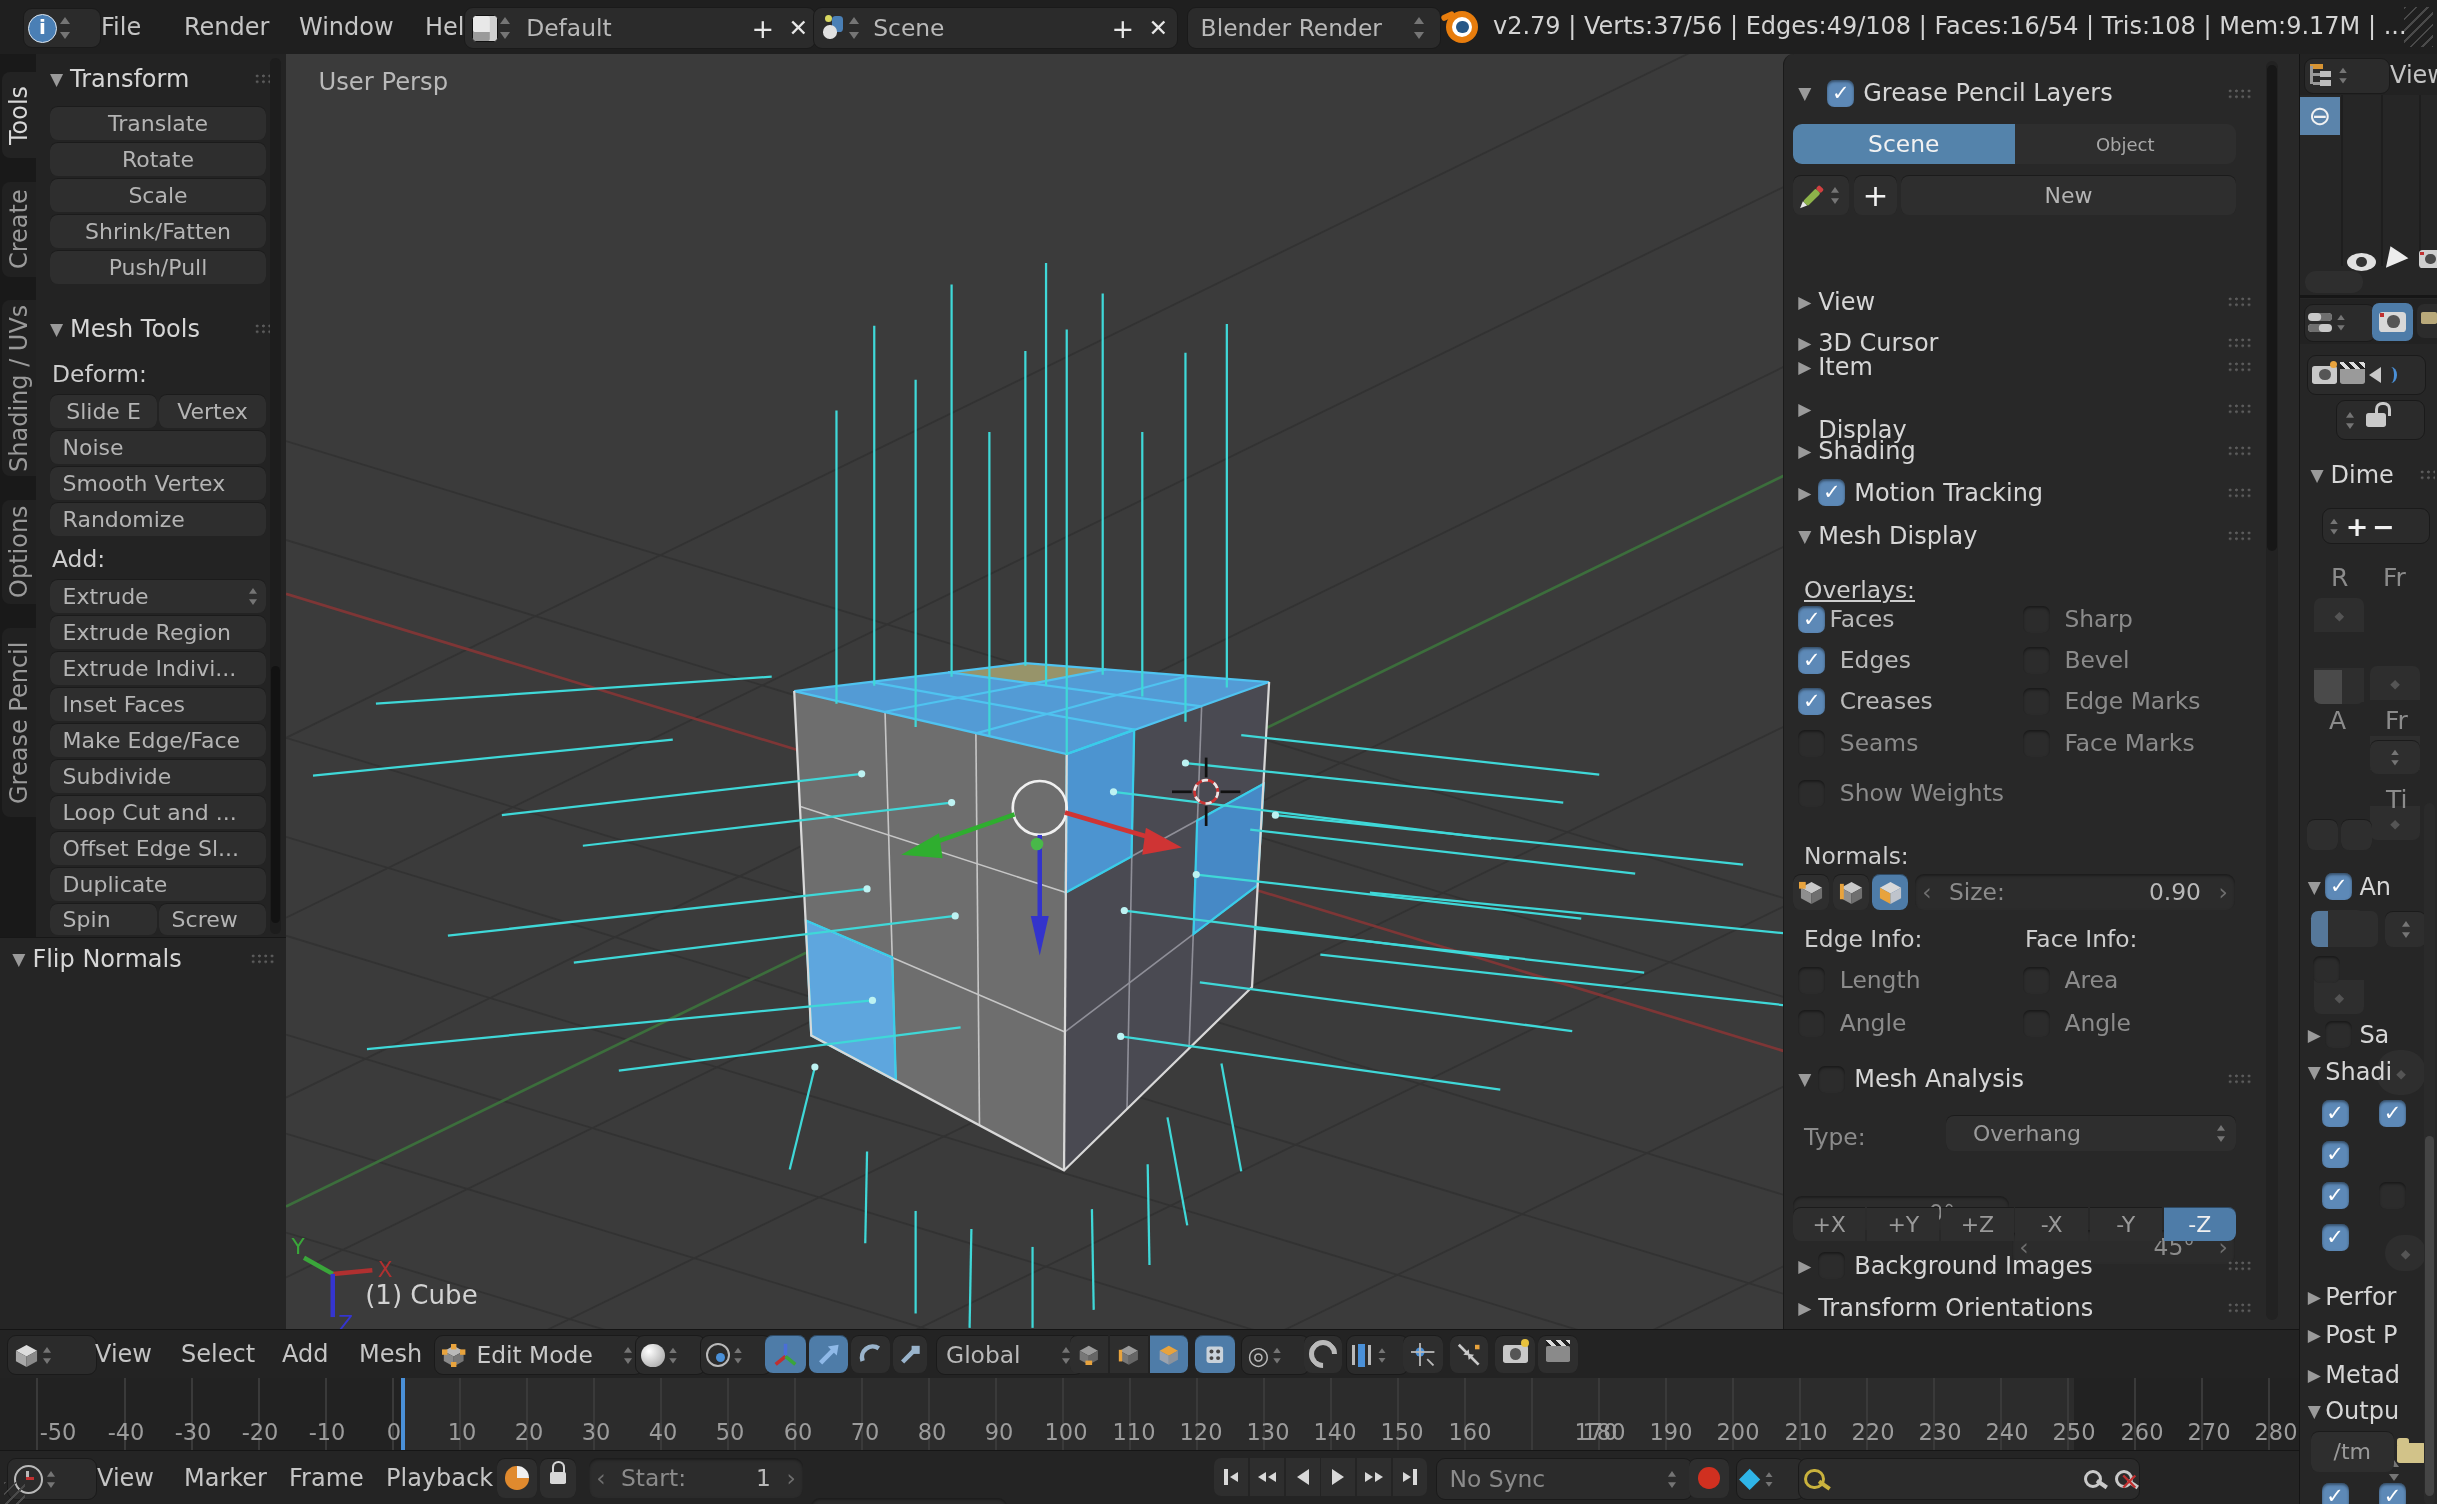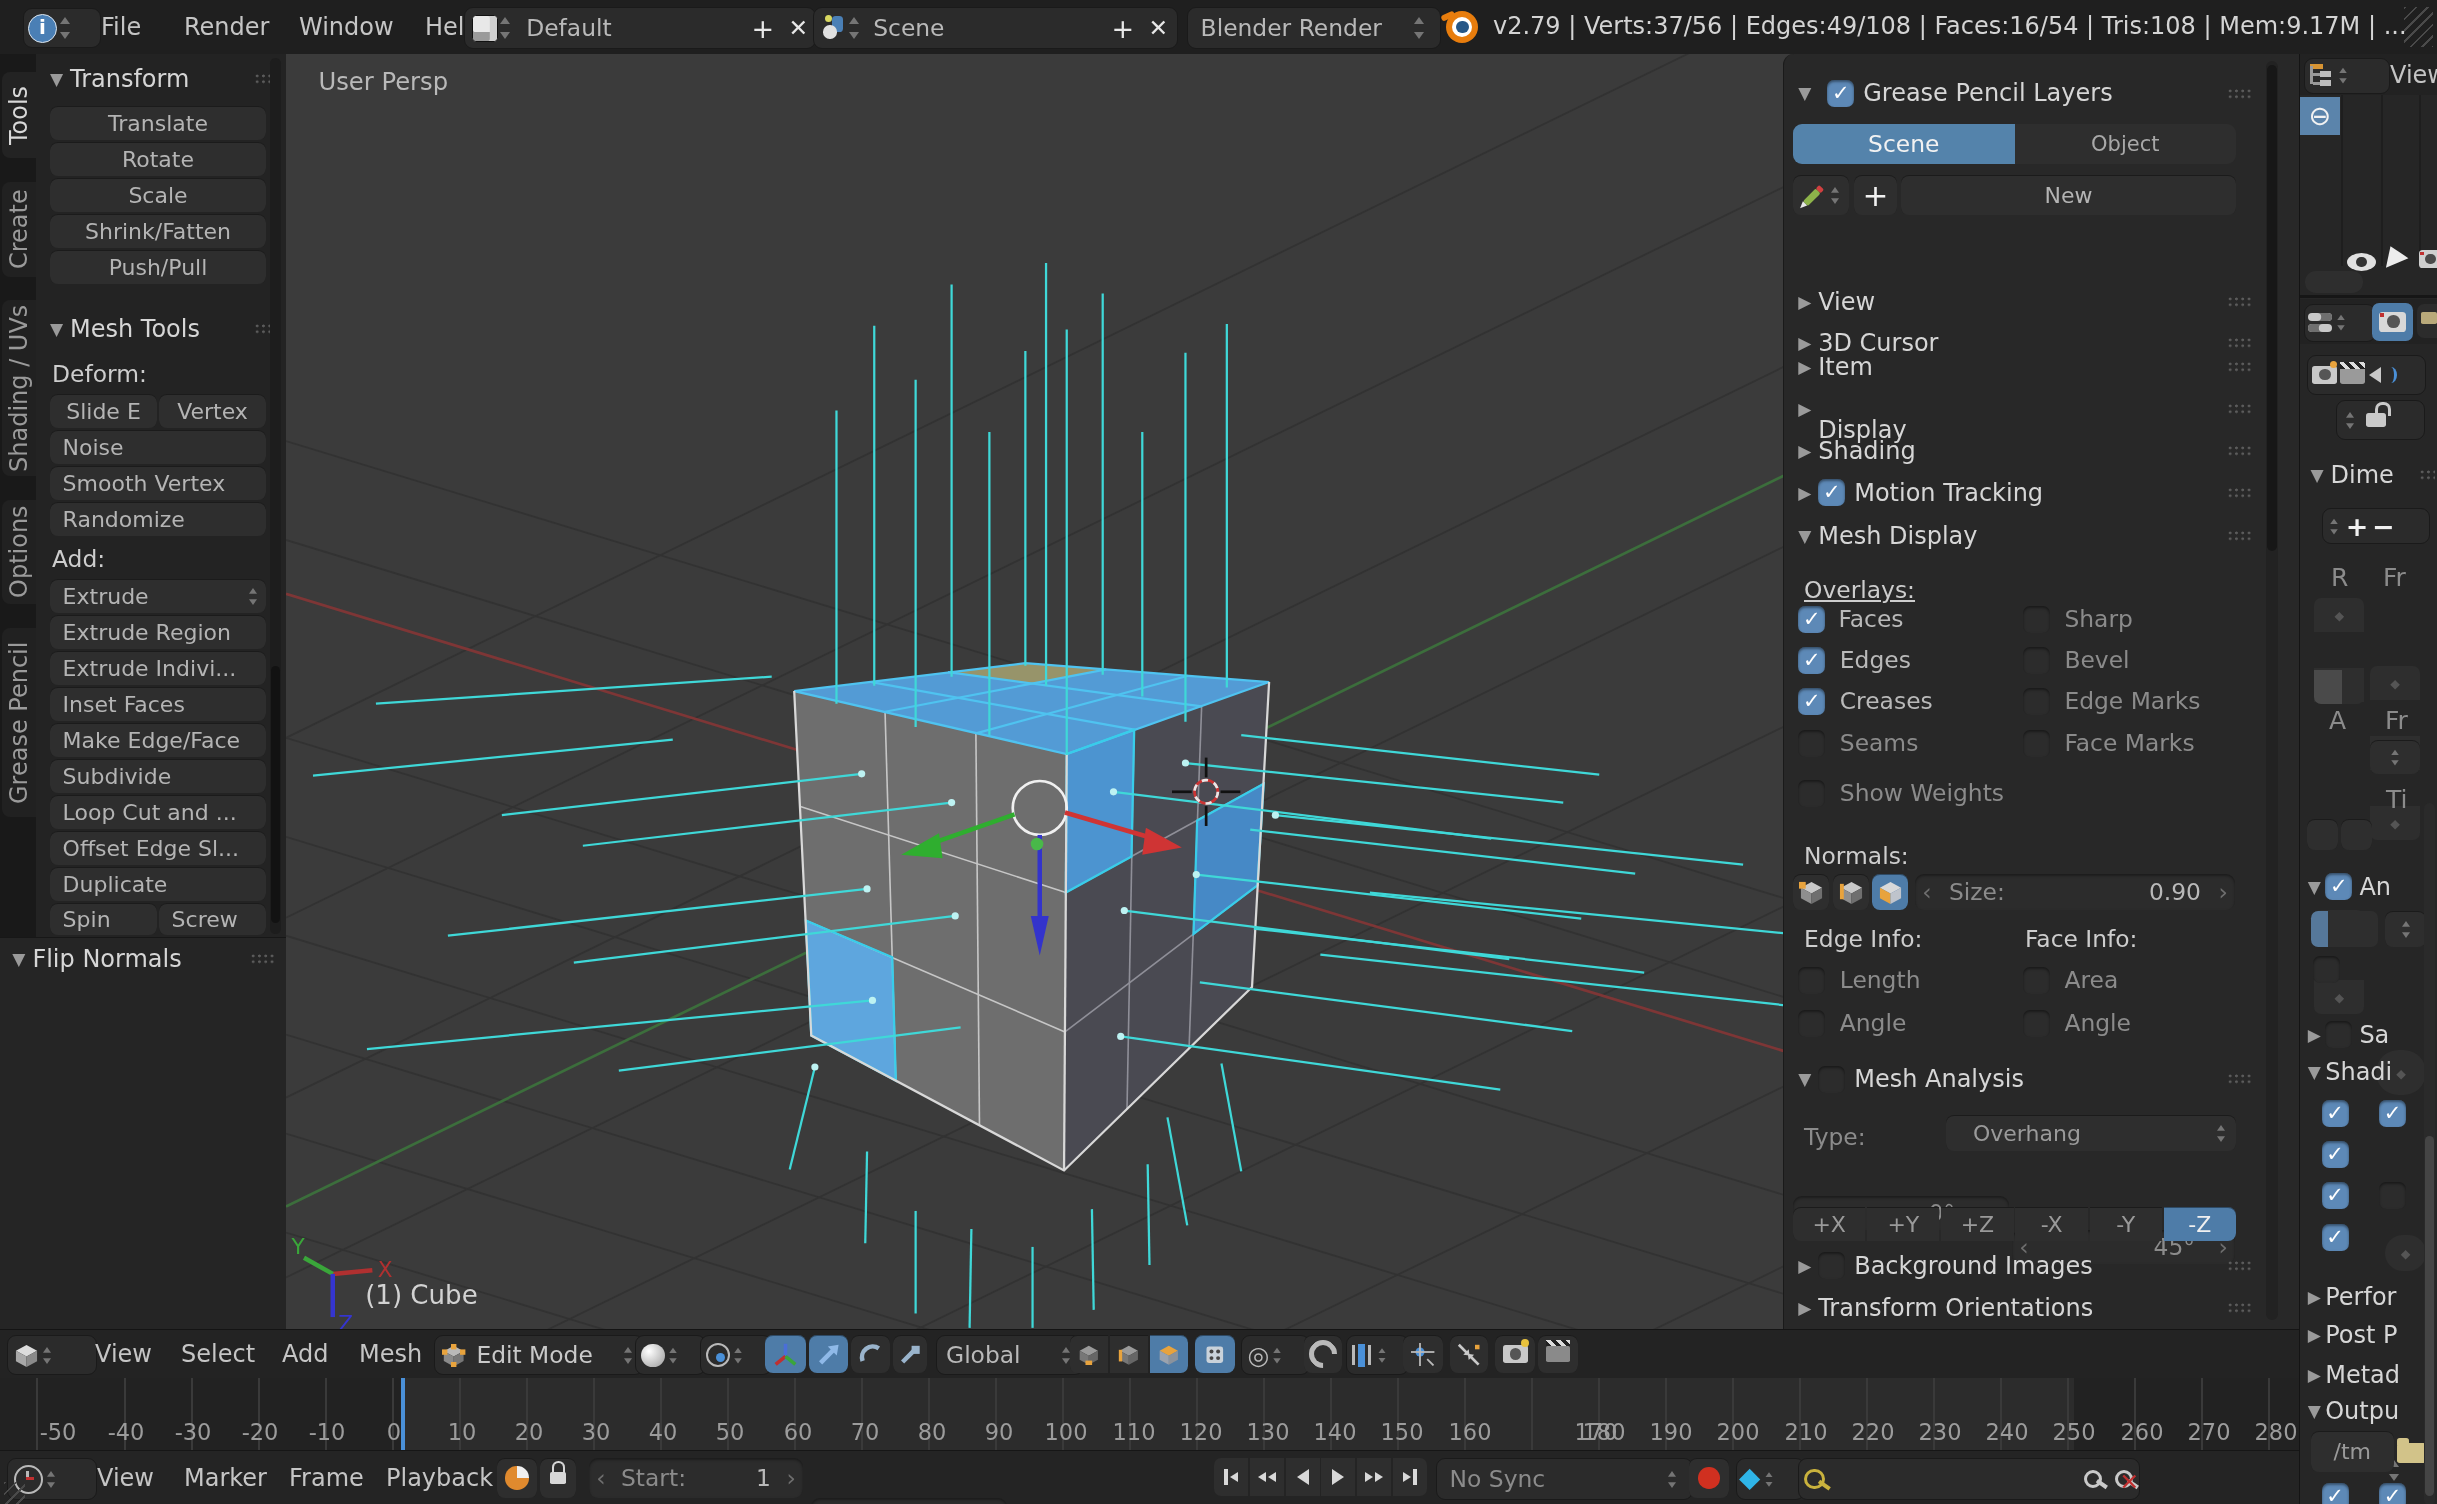--- a/index.html
+++ b/index.html
@@ -358,21 +358,21 @@
     <div class="ab row" style="left:7.2px;top:23.4px;width:461px;height:32px;">
       <span class="tri">▼</span>
       <span class="cb on" style="margin:0 9px;"></span>
       <span class="ph" style="flex:1;">Grease Pencil Layers</span>
       <span class="dots"></span>
     </div>
     <div class="ab row" style="left:9px;top:70px;width:443px;height:40px;background:#2e2e2e;border-radius:9px;overflow:hidden;">
       <div style="flex:1;height:100%;background:#5483ab;color:#f2f2f2;display:flex;align-items:center;justify-content:center;font-size:23.4px;">
           <span>Scene</span>
         </div>
-      <div style="flex:1;height:100%;color:#a8a8a8;display:flex;align-items:center;justify-content:center;font-size:21px;">
+      <div style="flex:1;height:100%;color:#a8a8a8;display:flex;align-items:center;justify-content:center;font-size:18px;">
           <span>Object</span>
         </div>
     </div>
     <div class="ab btn" style="left:9px;top:121px;width:56px;height:40px;">
       <span style="width:27px;height:27px;position:relative;transform:rotate(-45deg);">
         <span class="ab" style="left:1.8px;top:10px;width:18px;height:7.2px;background:#8db34a;border-radius:1.8px;"></span>
         <span class="ab" style="left:20px;top:10px;width:5.4px;height:7.2px;background:#d04040;border-radius:1.8px;"></span>
         <span class="ab" style="left:-5.4px;top:10px;width:0;height:0;border-top:3.6px solid transparent;border-bottom:3.6px solid transparent;border-right:7.2px solid #e8e8e8;"></span>
       </span>
       <span class="spin" style="transform:scale(.8);"></span>
@@ -415,21 +415,21 @@
       <span class="ph" style="flex:1;">Motion Tracking</span>
       <span class="dots"></span>
     </div>
     <div class="ab row" style="left:7.2px;top:466px;width:461px;height:31px;">
       <span class="tri">▼</span>
       <span class="ph" style="flex:1;">Mesh Display</span>
       <span class="dots"></span>
     </div>
 
     <span class="ab t" style="left:20px;top:522px;color:#cdcdcd;text-decoration:underline;">Overlays:</span>
-    <div class="ab row" style="left:14.4px;top:551px;gap:13px;">
+    <div class="ab row" style="left:14.4px;top:551px;gap:4px;">
         <span class="cb on"></span>
         <span class="t">Faces</span>
       </div>
     <div class="ab row" style="left:14.4px;top:592px;gap:14.4px;">
         <span class="cb on"></span>
         <span class="t">Edges</span>
       </div>
     <div class="ab row" style="left:14.4px;top:633px;gap:14.4px;">
         <span class="cb on"></span>
         <span class="t">Creases</span>

